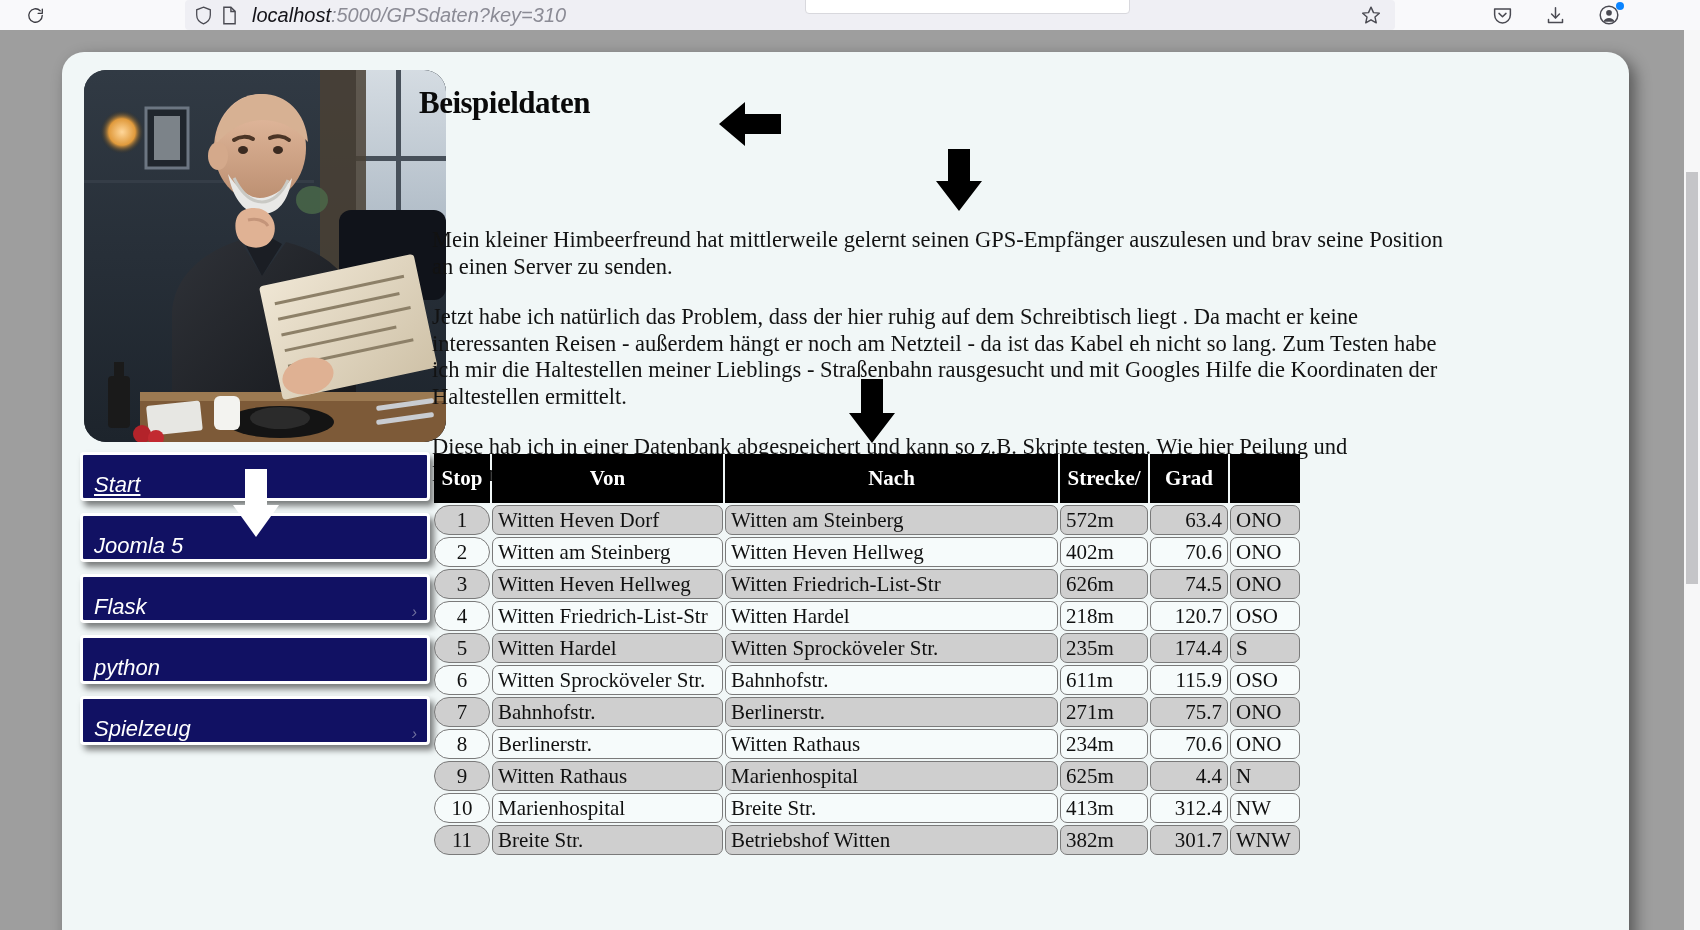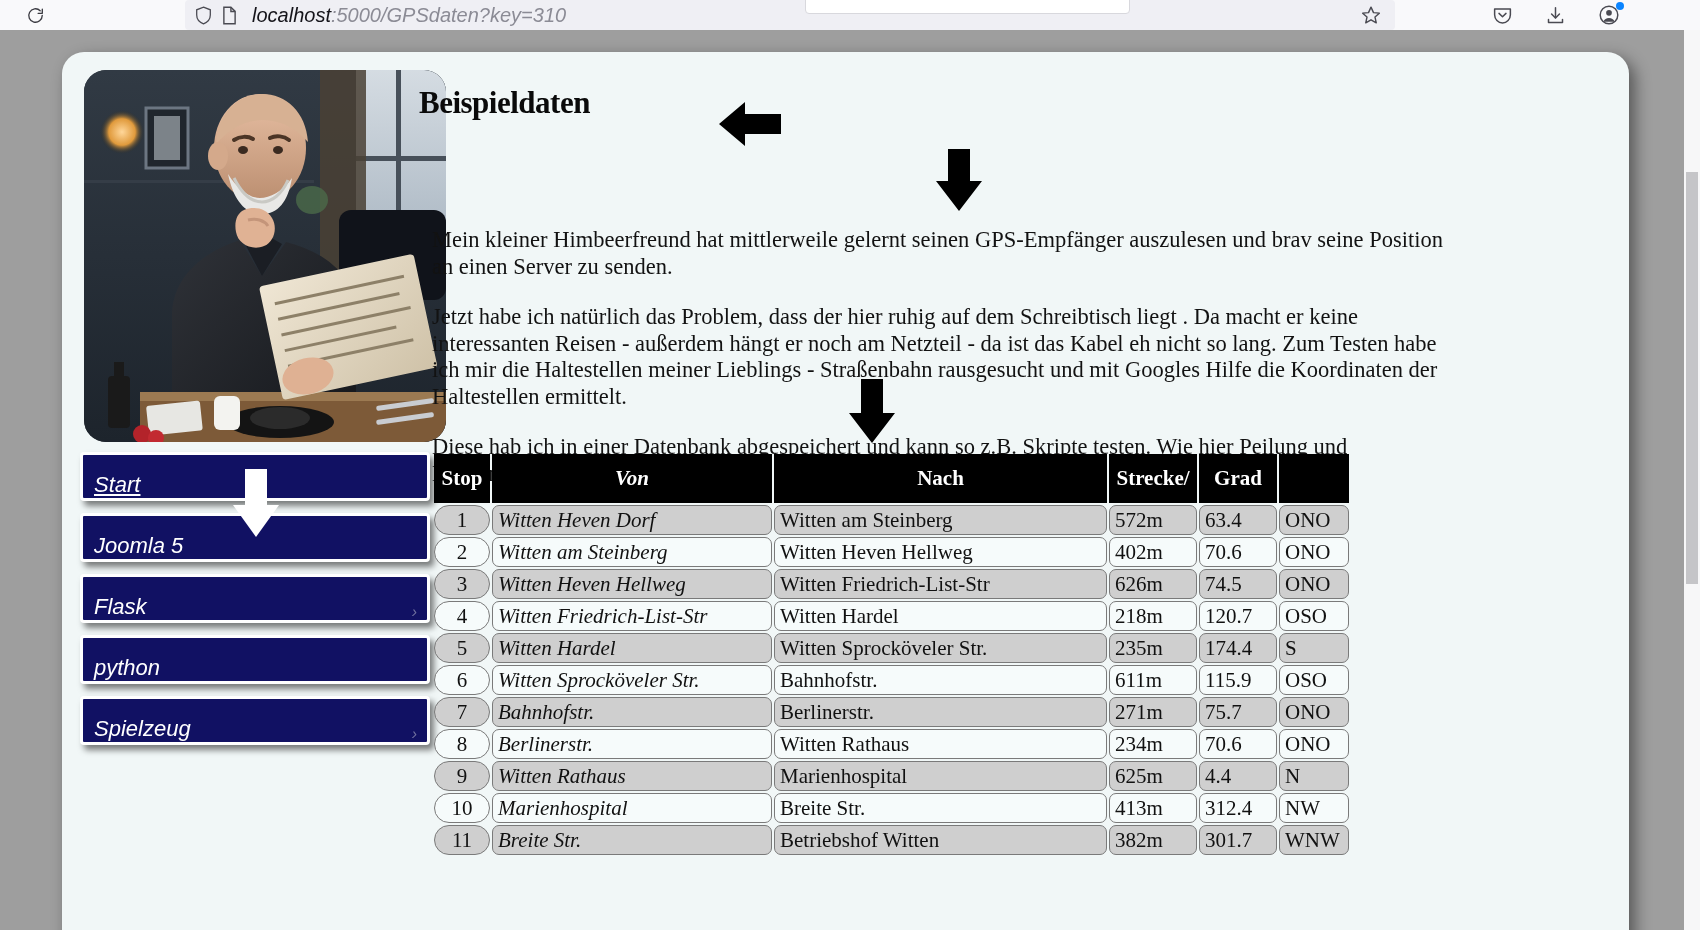--- a/index.html
+++ b/index.html
@@ -186,24 +186,24 @@
     border-radius: 7px;
     background: #f6fbfb;
     white-space: nowrap;
   }
   #data-table tr.odd td { background: #cfcfcf; }
   #data-table td.stop-cell {
     text-align: center;
     border-radius: 16px;
     width: 52px;
   }
-  .col-von   { width: 280px; font-style: italic; }
+  .col-von   { width: 231px; }
   .col-nach  { width: 333px; }
   .col-str   { width: 88px;  }
-  .col-grad  { width: 78px;  }
+  .col-grad  { width: 78px; text-align: right;  }
   .col-dir   { width: 70px;  }
   th.th-stop { width: 56px; }
   th.th-dir  { width: 70px; }
 
   
   #page-scrollbar {
     position: absolute; right: 0; top: 0;
     width: 16px; height: 900px;
     background: #f7f7f8;
   }

